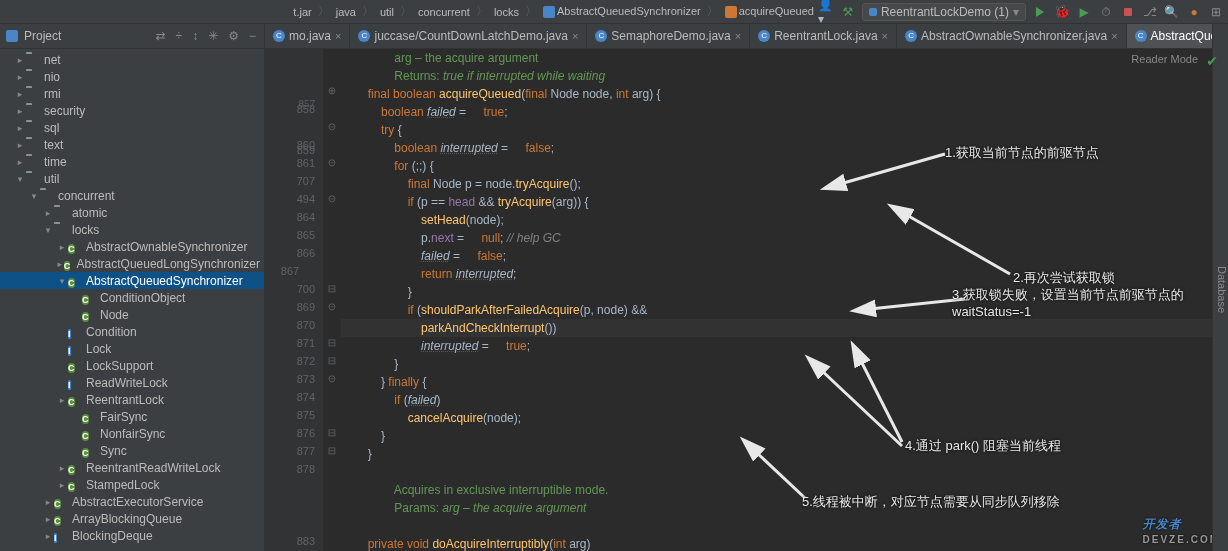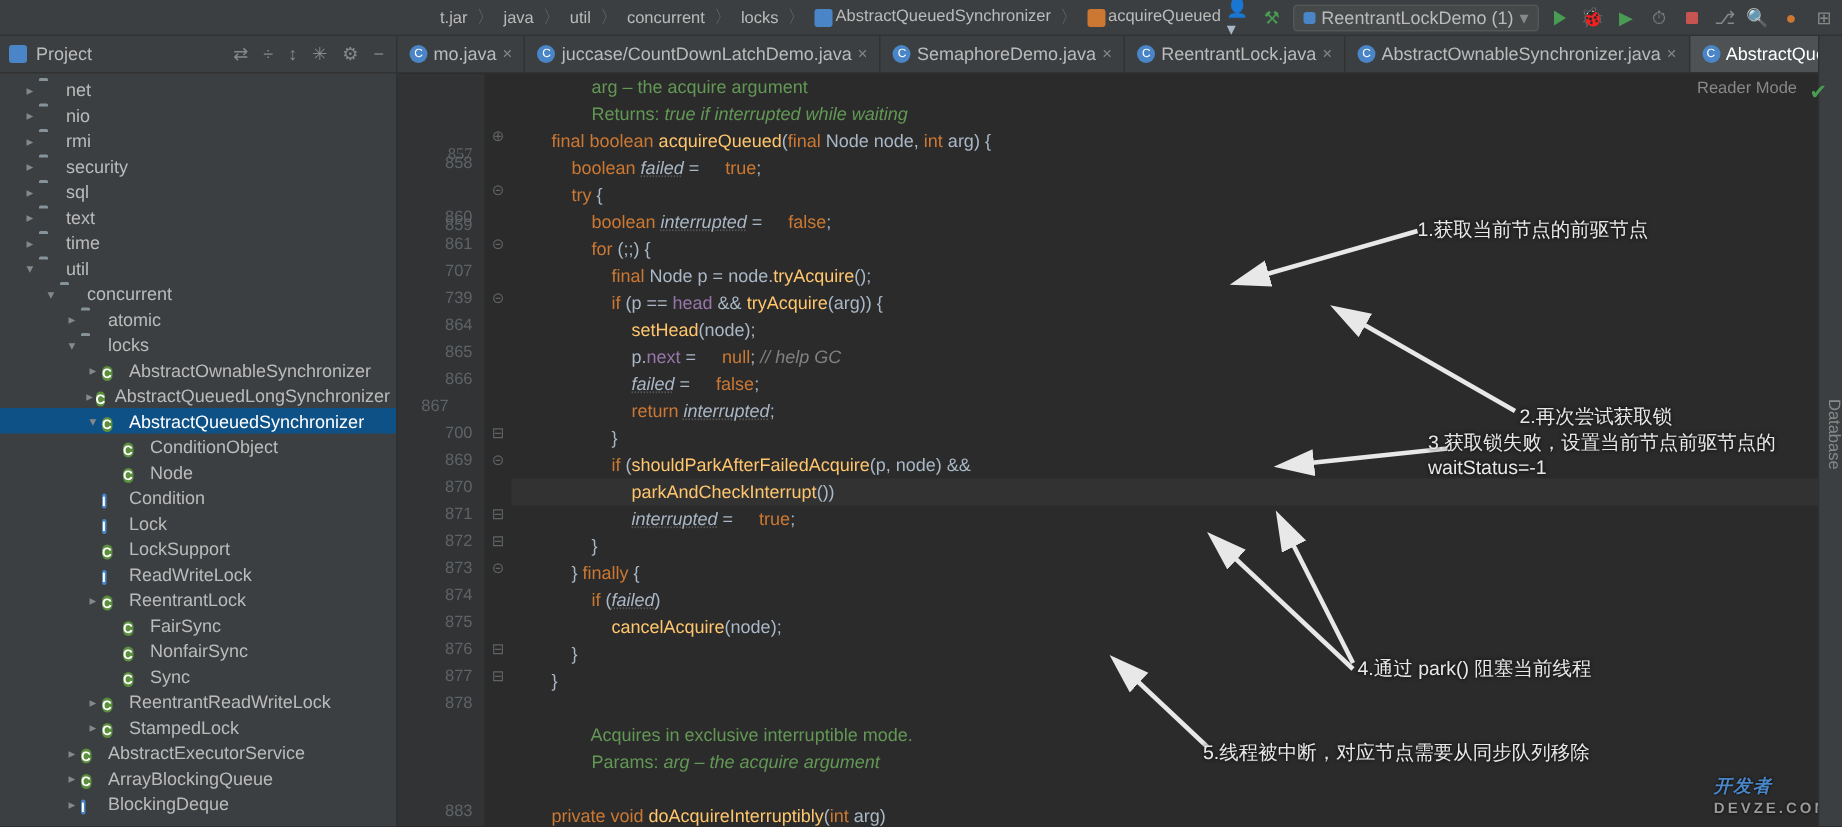--- a/index.html
+++ b/index.html
@@ -374,21 +374,21 @@
         <div class="ln" style="top: 18px;"></div>
         <div class="ln" style="top: 48px; font-family: Liberation Serif, serif;">857</div>
         <div class="gm" style="top: 36px;">⊕</div>
         <div class="ln" style="top: 54px;">858</div>
         <div class="ln" style="top: 72px; margin-top: 23px;">859</div>
         <div class="gm" style="top: 72px;">⊝</div>
         <div class="ln" style="top: 90px;">860</div>
         <div class="ln" style="top: 108px;">861</div>
         <div class="gm" style="top: 108px;">⊝</div>
         <div class="ln" style="top: 126px;">707</div>
-        <div class="ln" style="top: 144px;">739</div>
+        <div class="ln" style="top: 144px;">494</div>
         <div class="gm" style="top: 144px;">⊝</div>
         <div class="ln" style="top: 162px;">864</div>
         <div class="ln" style="top: 180px;">865</div>
         <div class="ln" style="top: 198px;">866</div>
         <div class="ln" style="top: 216px; text-align: center;">867</div>
         <div class="ln" style="top: 234px;">700</div>
         <div class="gm" style="top: 234px;">⊟</div>
         <div class="ln" style="top: 252px;">869</div>
         <div class="gm" style="top: 252px;">⊝</div>
         <div class="ln" style="top: 270px;">870</div>

